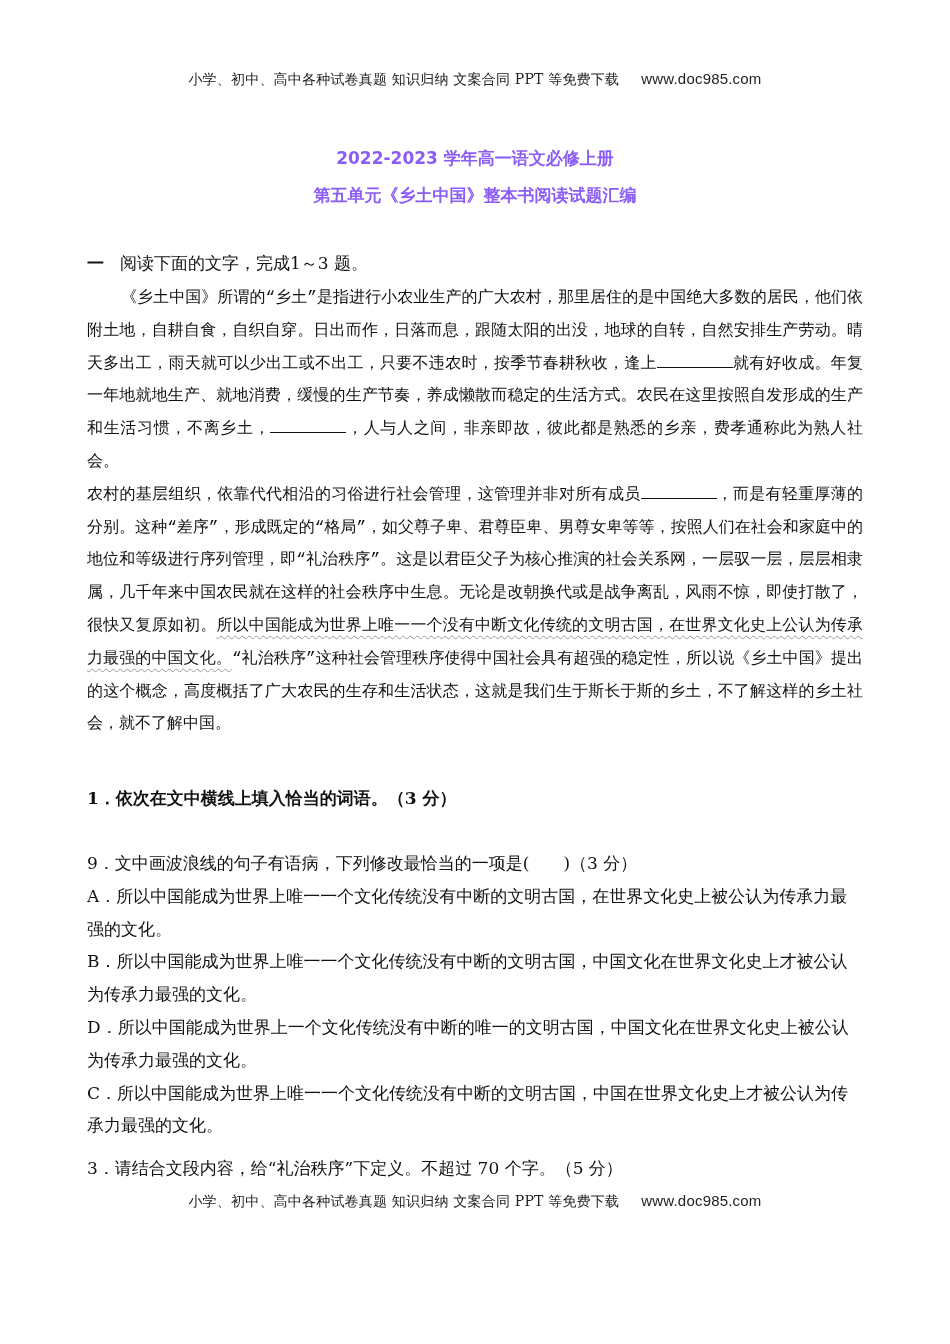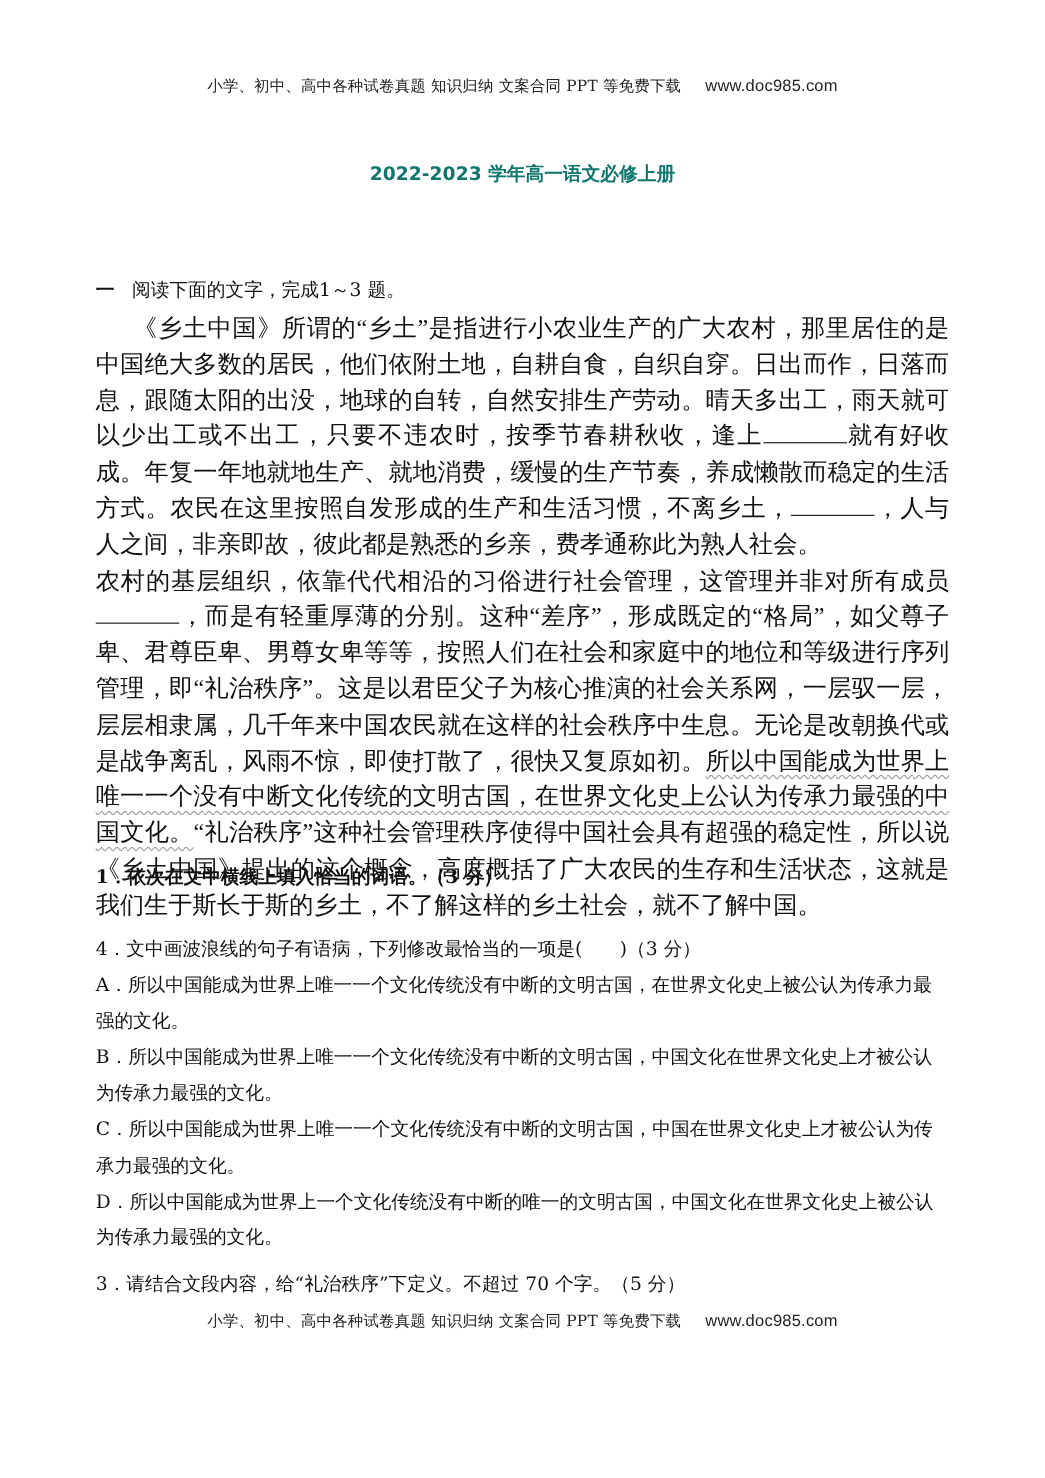--- a/index.html
+++ b/index.html
@@ -7,28 +7,28 @@
   .page { position: absolute; left: 0; top: 0; width: 950px; height: 1344px; }
   .header, .footer {
     position: absolute; left: 0; width: 950px; text-align: center;
     font-family: "DejaVu Serif", serif; font-size: 14px; color: #222; letter-spacing: 0.2px;
   }
   .header { top: 70px; }
   .footer { top: 1192px; }
   .header .url, .footer .url { font-family: "Liberation Sans", sans-serif; margin-left: 22px; font-size: 15px; }
   .title {
     position: absolute; left: 0; width: 950px; text-align: center;
-    font-family: "DejaVu Sans", sans-serif; font-weight: bold; font-size: 17px; color: #0f766e;
+    font-family: "DejaVu Sans", sans-serif; font-weight: bold; font-size: 17px; color: #8b5cf6;
   }
   .t1 { top: 147px; }
   .t2 { top: 184px; }
   .t3 { top: 220px; }
   .body-text {
     position: absolute; left: 87px; width: 776px;
-    font-family: Liberation Serif, serif; font-size: 22px; line-height: 32.8px; color: #111;
+    font-family: Liberation Mono, monospace; font-size: 16px; line-height: 32.8px; color: #111;
     text-align: justify;
   }
   .section-head { position: absolute; left: 87px; top: 252px; font-family: "DejaVu Serif", serif; font-size: 17px; }
   .section-head .num { font-family: "DejaVu Sans", sans-serif; font-weight: bold; margin-right: 16px; }
   .passage { top: 282px; }
   .passage p { margin: 0; }
   .indent { text-indent: 34px; }
   .blank { display: inline-block; width: 76px; border-bottom: 1px solid #111; height: 16px; vertical-align: baseline; }
   .wavy { text-decoration: underline wavy #9a9a9a; text-decoration-thickness: 1px; text-underline-offset: 5px; }
   .q {
@@ -43,44 +43,45 @@
 </head>
 <body>
 
 <div class="page">
 
   <div class="header">
     <span>小学、初中、高中各种试卷真题  知识归纳  文案合同  PPT 等免费下载</span><span class="url">www.doc985.com</span>
   </div>
 
   <div class="title t1">2022-2023 学年高一语文必修上册</div>
+  <div class="title t2">第五单元《乡土中国》整本书阅读试题汇编</div>
 
   <div class="section-head">
     <span class="num">一</span><span>阅读下面的文字，完成1～3 题。</span>
   </div>
 
   <div class="body-text passage">
     <p class="indent">
       <span>《乡土中国》所谓的“乡土”是指进行小农业生产的广大农村，那里居住的是中国绝大多数的居民，他们依附土地，自耕自食，自织自穿。日出而作，日落而息，跟随太阳的出没，地球的自转，自然安排生产劳动。晴天多出工，雨天就可以少出工或不出工，只要不违农时，按季节春耕秋收，逢上</span><span class="blank"></span><span>就有好收成。年复一年地就地生产、就地消费，缓慢的生产节奏，养成懒散而稳定的生活方式。农民在这里按照自发形成的生产和生活习惯，不离乡土，</span><span class="blank"></span><span>，人与人之间，非亲即故，彼此都是熟悉的乡亲，费孝通称此为熟人社会。</span>
     </p>
     <p>
       <span>农村的基层组织，依靠代代相沿的习俗进行社会管理，这管理并非对所有成员</span><span class="blank"></span><span>，而是有轻重厚薄的分别。这种“差序”，形成既定的“格局”，如父尊子卑、君尊臣卑、男尊女卑等等，按照人们在社会和家庭中的地位和等级进行序列管理，即“礼治秩序”。这是以君臣父子为核心推演的社会关系网，一层驭一层，层层相隶属，几千年来中国农民就在这样的社会秩序中生息。无论是改朝换代或是战争离乱，风雨不惊，即使打散了，很快又复原如初。</span><span class="wavy">所以中国能成为世界上唯一一个没有中断文化传统的文明古国，在世界文化史上公认为传承力最强的中国文化。</span><span>“礼治秩序”这种社会管理秩序使得中国社会具有超强的稳定性，所以说《乡土中国》提出的这个概念，高度概括了广大农民的生存和生活状态，这就是我们生于斯长于斯的乡土，不了解这样的乡土社会，就不了解中国。</span>
     </p>
   </div>
 
   <div class="q q1">
     <p>1．依次在文中横线上填入恰当的词语。（3 分）</p>
   </div>
 
   <div class="q q2">
-    <p>4．文中画波浪线的句子有语病，下列修改最恰当的一项是(　　)（3 分）</p>
+    <p>9．文中画波浪线的句子有语病，下列修改最恰当的一项是(　　)（3 分）</p>
     <p>A．所以中国能成为世界上唯一一个文化传统没有中断的文明古国，在世界文化史上被公认为传承力最强的文化。</p>
     <p>B．所以中国能成为世界上唯一一个文化传统没有中断的文明古国，中国文化在世界文化史上才被公认为传承力最强的文化。</p>
+    <p>D．所以中国能成为世界上一个文化传统没有中断的唯一的文明古国，中国文化在世界文化史上被公认为传承力最强的文化。</p>
     <p>C．所以中国能成为世界上唯一一个文化传统没有中断的文明古国，中国在世界文化史上才被公认为传承力最强的文化。</p>
-    <p>D．所以中国能成为世界上一个文化传统没有中断的唯一的文明古国，中国文化在世界文化史上被公认为传承力最强的文化。</p>
   </div>
 
   <div class="q q3">
     <p>3．请结合文段内容，给“礼治秩序”下定义。不超过 70 个字。（5 分）</p>
   </div>
 
   <div class="footer">
     <span>小学、初中、高中各种试卷真题  知识归纳  文案合同  PPT 等免费下载</span><span class="url">www.doc985.com</span>
   </div>
 

